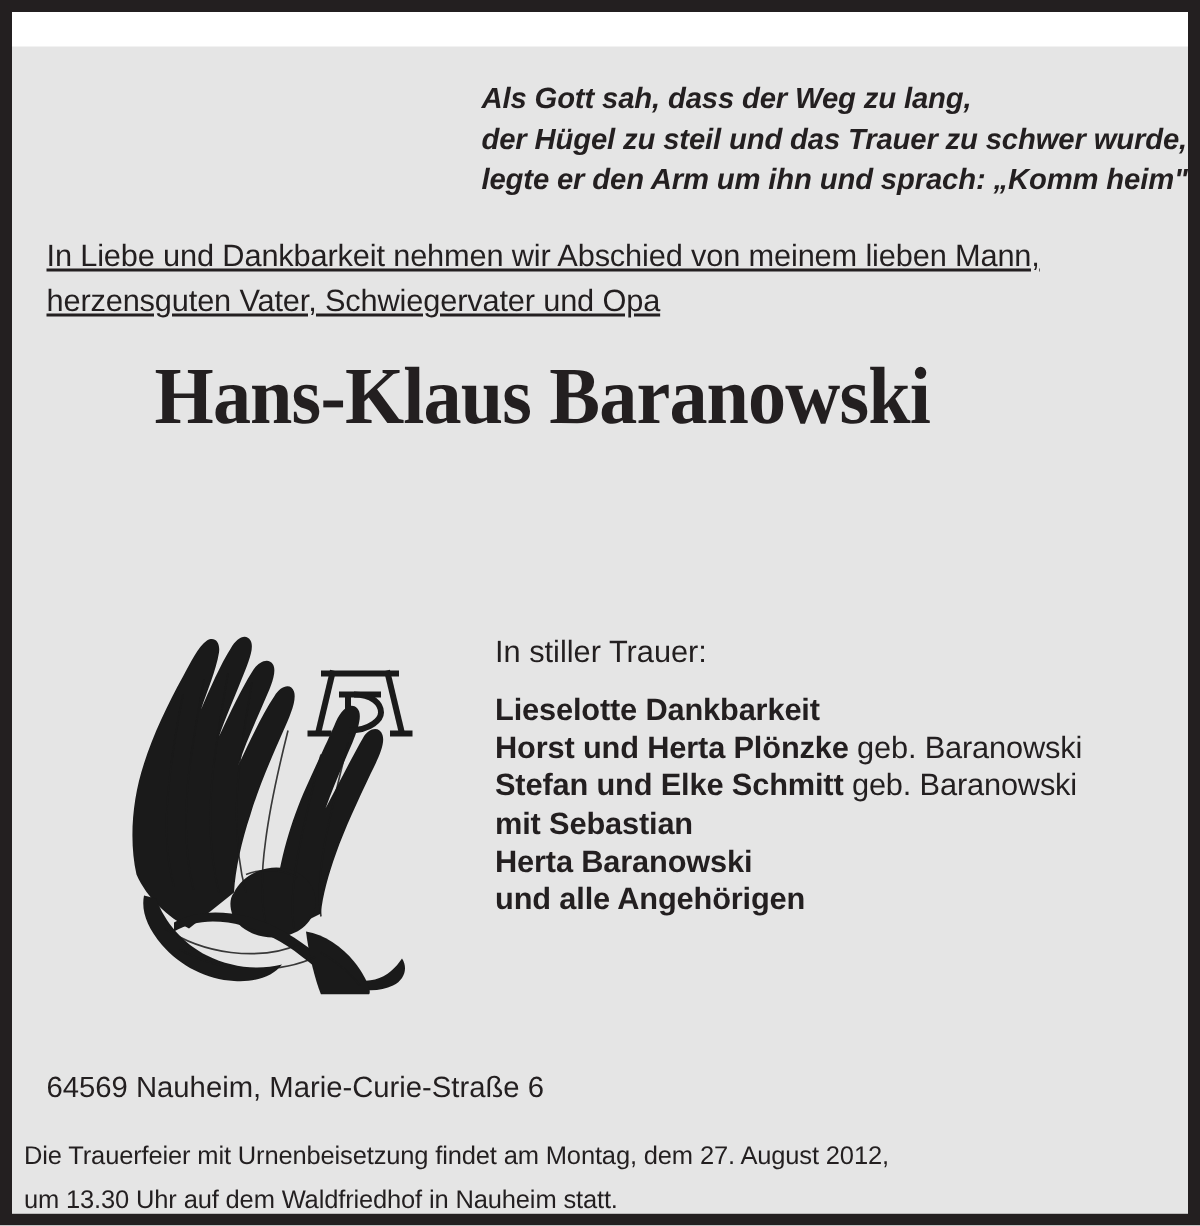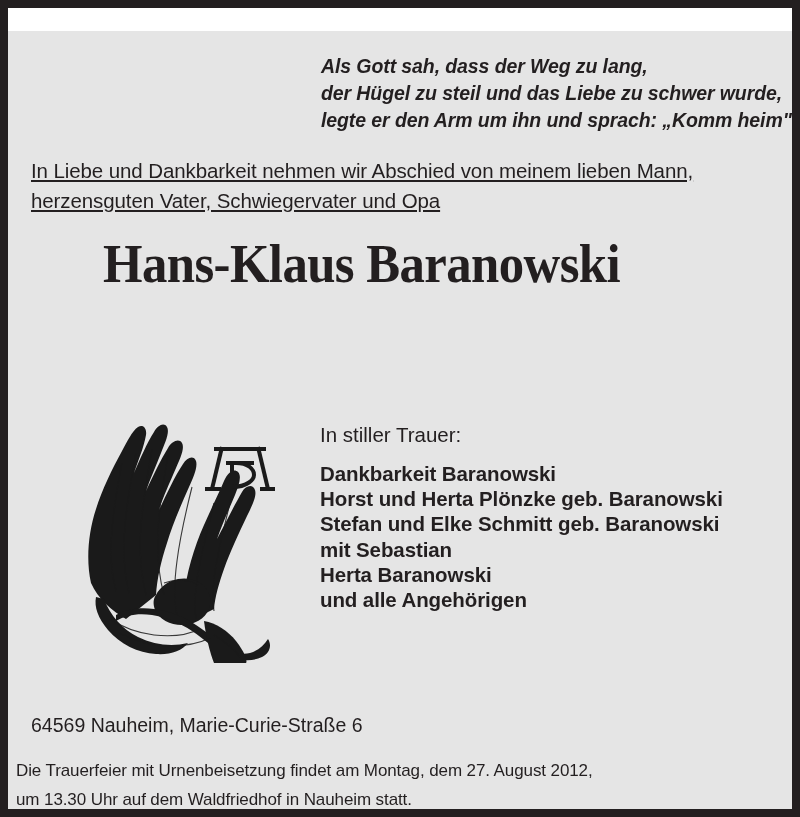--- a/index.html
+++ b/index.html
@@ -88,39 +88,39 @@
     left: 56px;
     top: 352px;
     width: 232px;
     height: 280px;
   }
   .illustration svg { display: block; width: 100%; height: 100%; }
 
   
   .mourning-block {
     position: absolute;
-    left: 312px;
+    left: 322px;
     top: 392px;
     color: #231f20;
   }
   .mourning-header {
     font-size: 20.5px;
     line-height: 24px;
     margin-bottom: 14px;
     white-space: pre;
   }
   .mourners { list-style: none; margin: 0; padding: 0; }
   .mourners li {
     font-size: 20.5px;
     line-height: 25.2px;
     font-weight: bold;
     white-space: pre;
     letter-spacing: -0.1px;
   }
-  .mourners li .suffix { font-weight: bold; }
+  .mourners li .suffix { font-weight: normal; }
 
   
   .address {
     position: absolute;
     left: 23px;
     top: 681px;
     font-size: 19.5px;
     line-height: 26px;
     white-space: pre;
     color: #231f20;
@@ -137,21 +137,21 @@
   .service-info .line { display: block; white-space: pre; }
 </style>
 </head>
 <body>
 
 <div id="notice">
   <div class="page">
 
     <div class="poem">
       <span class="line">Als Gott sah, dass der Weg zu lang,</span>
-      <span class="line">der Hügel zu steil und das Liebe zu schwer wurde,</span>
+      <span class="line">der Hügel zu steil und das Trauer zu schwer wurde,</span>
       <span class="line">legte er den Arm um ihn und sprach: „Komm heim".</span>
     </div>
 
     <div class="intro">
       <span class="line">In Liebe und Dankbarkeit nehmen wir Abschied von meinem lieben Mann,</span>
       <span class="line">herzensguten Vater, Schwiegervater und Opa</span>
     </div>
 
     <div class="deceased-name">Hans-Klaus Baranowski</div>
 
@@ -214,21 +214,21 @@
             <path d="M141 106 L157 106"></path>
             <path d="M196 106 L211 106"></path>
           </g>
         </g>
       </svg>
     </div>
 
     <div class="mourning-block">
       <div class="mourning-header">In stiller Trauer:</div>
       <ul class="mourners">
-        <li><span>Dankbarkeit Baranowski</span><span class="suffix"></span></li>
+        <li><span>Lieselotte Dankbarkeit</span><span class="suffix"></span></li>
         <li><span>Horst und Herta Plönzke</span><span class="suffix"> geb. Baranowski</span></li>
         <li><span>Stefan und Elke Schmitt</span><span class="suffix"> geb. Baranowski</span></li>
         <li><span>mit Sebastian</span><span class="suffix"></span></li>
         <li><span>Herta Baranowski</span><span class="suffix"></span></li>
         <li><span>und alle Angehörigen</span><span class="suffix"></span></li>
       </ul>
     </div>
 
     <div class="address">64569 Nauheim, Marie-Curie-Straße 6</div>
 

